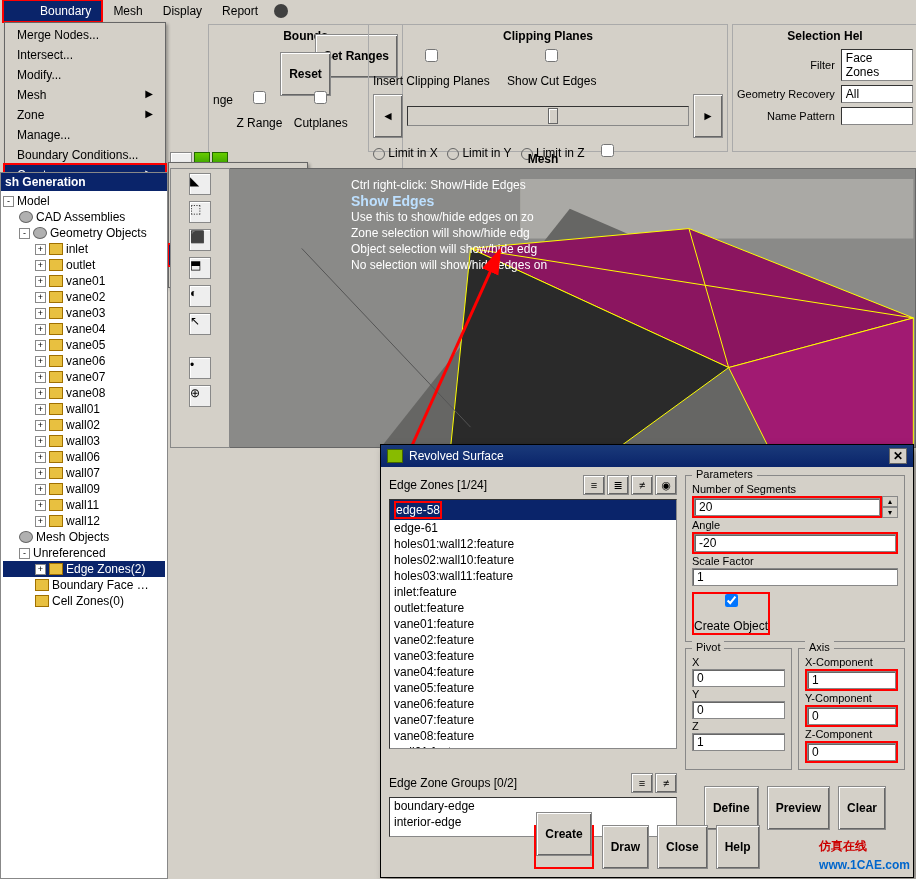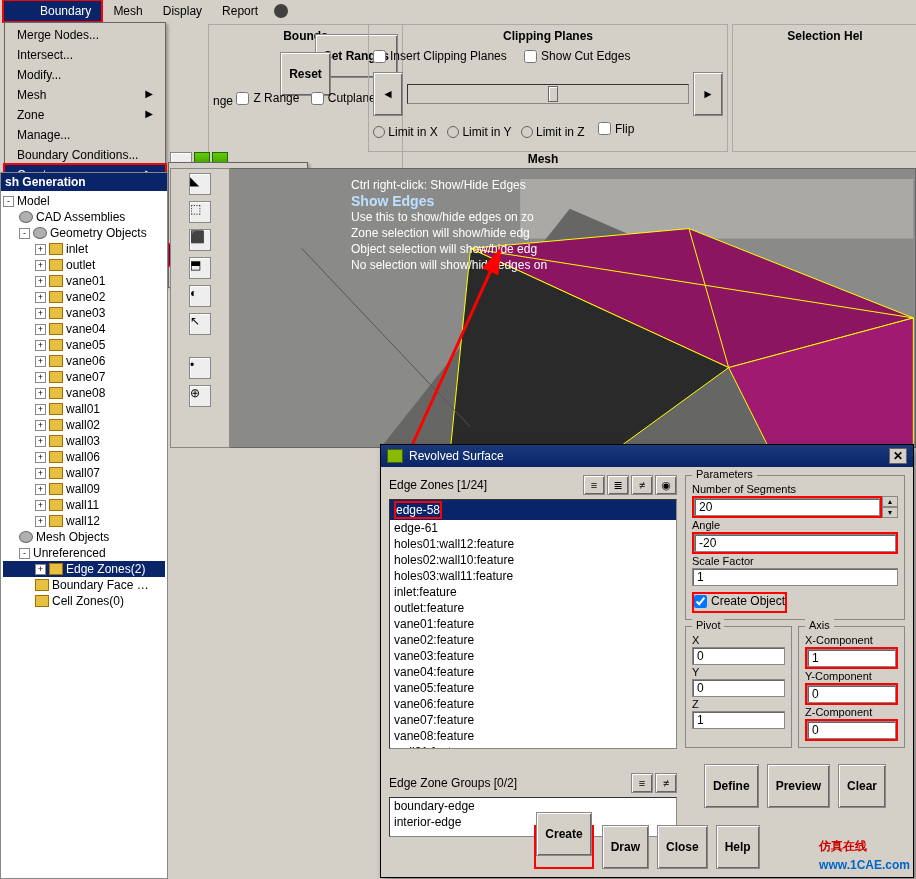--- a/index.html
+++ b/index.html
@@ -20,21 +20,21 @@
 
 .create-menu { position: absolute; top: 162px; left: 168px; width: 140px; background: #d4d0c8; border: 1px solid #666; padding: 2px 0; box-shadow: 2px 2px 3px rgba(0,0,0,.3); }
 .create-menu .mi { padding: 3px 10px; cursor: default; }
 .create-menu .mi.sel { background: #0a246a; color: #fff; border: 2px solid red; margin: -2px; }
 .ribbon-group { border: 1px solid #aaa; margin: 2px; padding: 4px; position: relative; }
 .ribbon-title { text-align: center; font-weight: bold; margin-bottom: 6px; }
 .bounds { left: 160px; width: 195px; position: absolute; top: 22px; height: 157px; margin-left: 48px; }
 .clipping { left: 366px; width: 360px; position: absolute; top: 22px; height: 128px; }
 .selection { left: 730px; width: 186px; position: absolute; top: 22px; height: 128px; }
 .btn-win { border: 1px solid #888; background: #d4d0c8; padding: 14px 8px; box-shadow: inset 1px 1px #fff, inset -1px -1px #666; font-weight: bold; }
-.chk { display: inline-flex; align-items: center; gap: 4px; }
+.chk { display: inline-flex; align-items: center; gap: 12px; flex-direction: column; }
 .chk input { margin: 0; }
 .slider-row { display: flex; align-items: center; gap: 4px; margin: 6px 0; }
 .slider-track { flex: 1; height: 20px; border: 1px inset #888; position: relative; background: #d4d0c8; }
 .slider-thumb { position: absolute; left: 50%; top: 1px; width: 10px; height: 16px; background: #d4d0c8; border: 1px solid #666; box-shadow: inset 1px 1px #fff; }
 .radio { width: 12px; height: 12px; border: 1px solid #666; border-radius: 50%; display: inline-block; vertical-align: middle; }
 .field { border: 1px inset #888; background: #fff; padding: 1px 4px; min-width: 60px; display: inline-block; }
 .combo { border: 1px inset #888; background: #fff; padding: 1px 4px; display: inline-block; }
 
 
 .tree-panel { position: absolute; top: 172px; left: 0; width: 168px; bottom: 0; background: #fff; border: 1px solid #888; overflow: auto; }
@@ -143,20 +143,28 @@
     <span class="radio" style="margin-left:6px"></span> <span>Limit in Z</span>
     <label class="chk" style="margin-left:10px">
         <input type="checkbox" style="">
         <span>Flip</span>
       </label>
   </div>
 </div>
 
 <div class="ribbon-group selection">
   <div class="ribbon-title">Selection Hel</div>
+  <div style="display:grid;grid-template-columns:auto 1fr;gap:4px 6px;align-items:center">
+    <label style="text-align:right">Filter</label>
+    <span class="combo">Face Zones</span>
+    <label style="text-align:right">Geometry Recovery</label>
+    <span class="combo">All</span>
+    <label style="text-align:right">Name Pattern</label>
+    <span class="field">&nbsp;</span>
+  </div>
 </div>
 
 <div class="small-toolbar">
   <div class="tool-ico"></div>
   <div class="green-squares">
       <div class="gsq"></div>
       <div class="gsq"></div>
     </div>
 </div>
 

